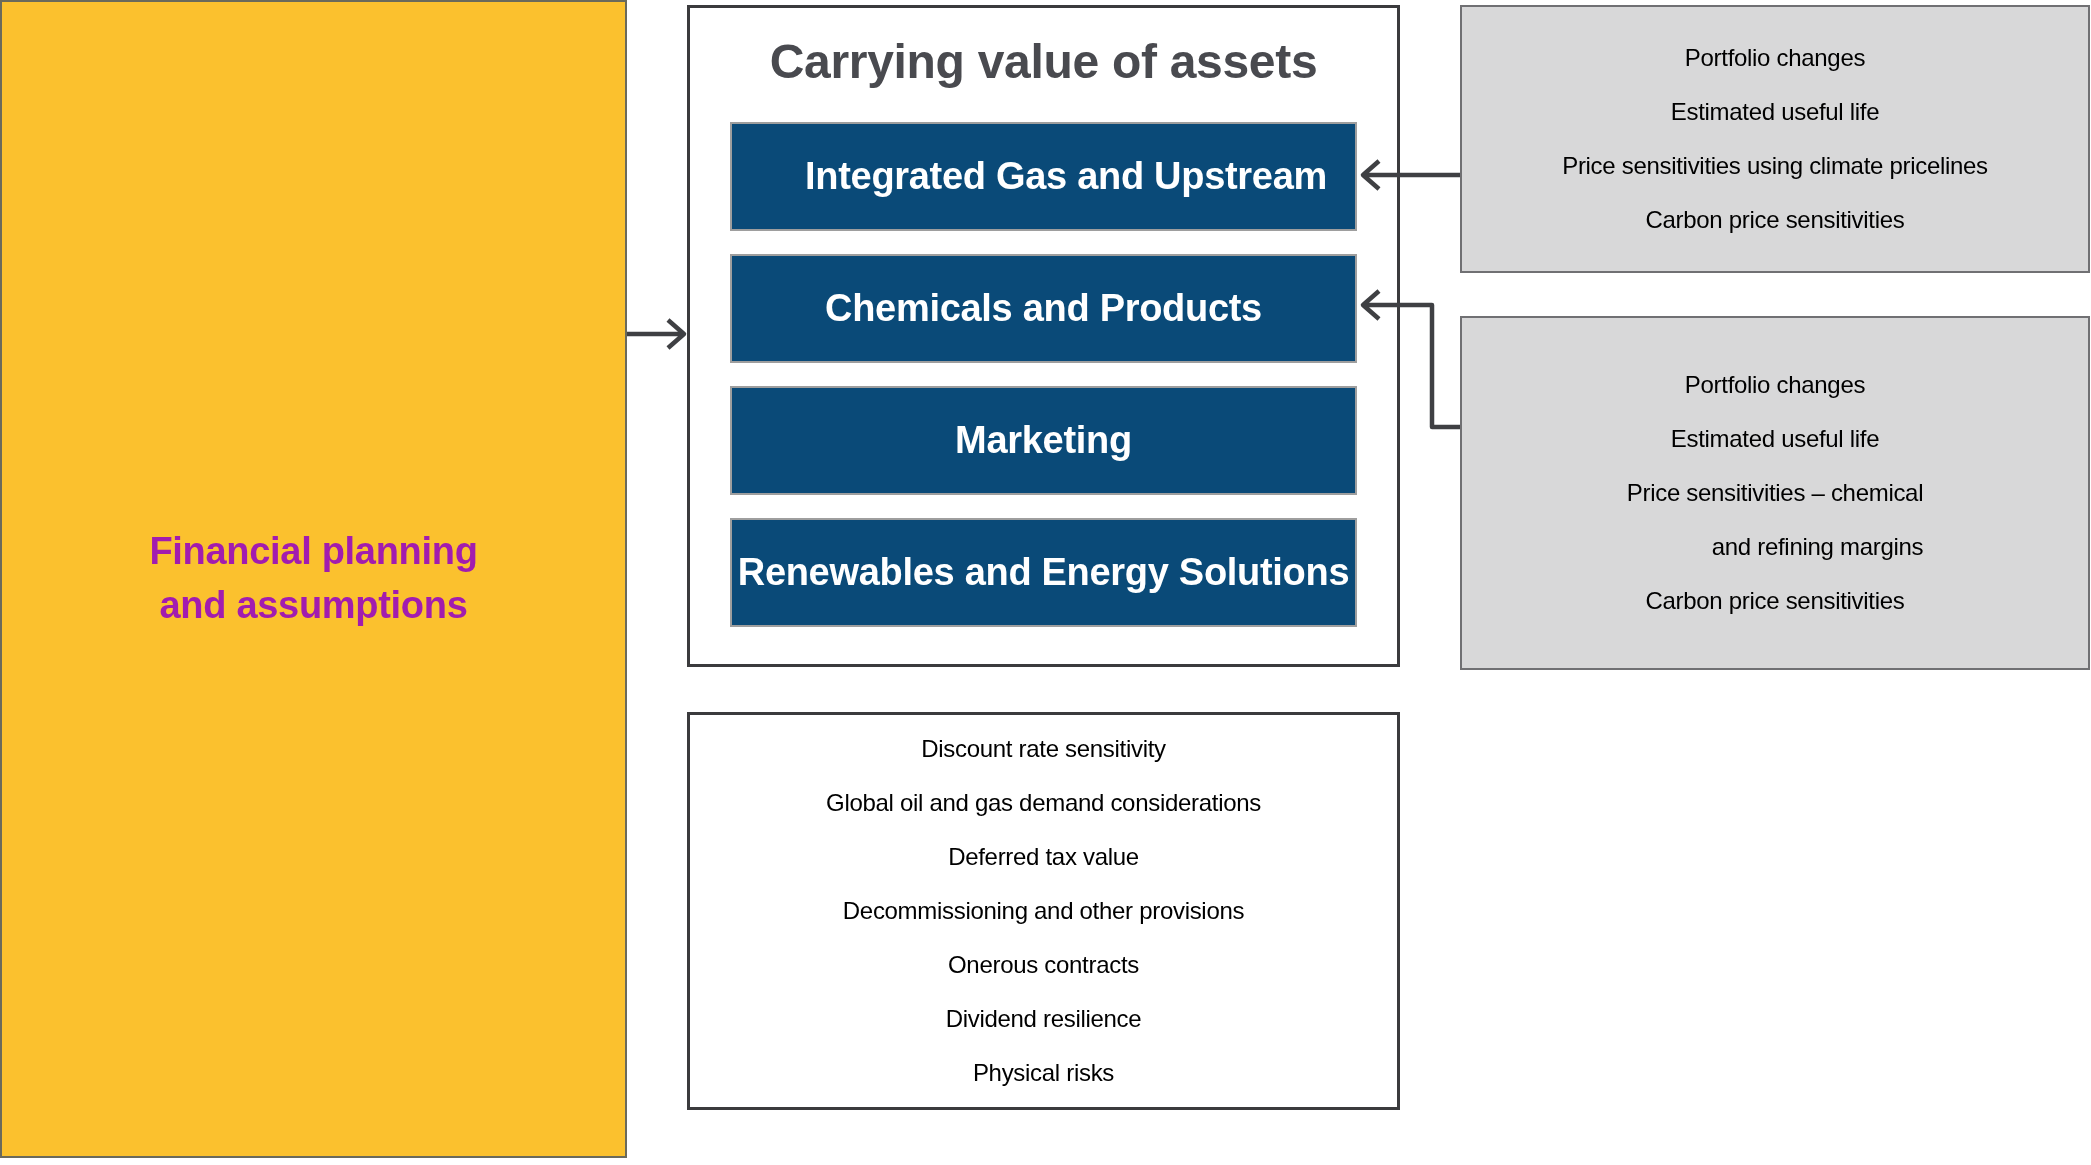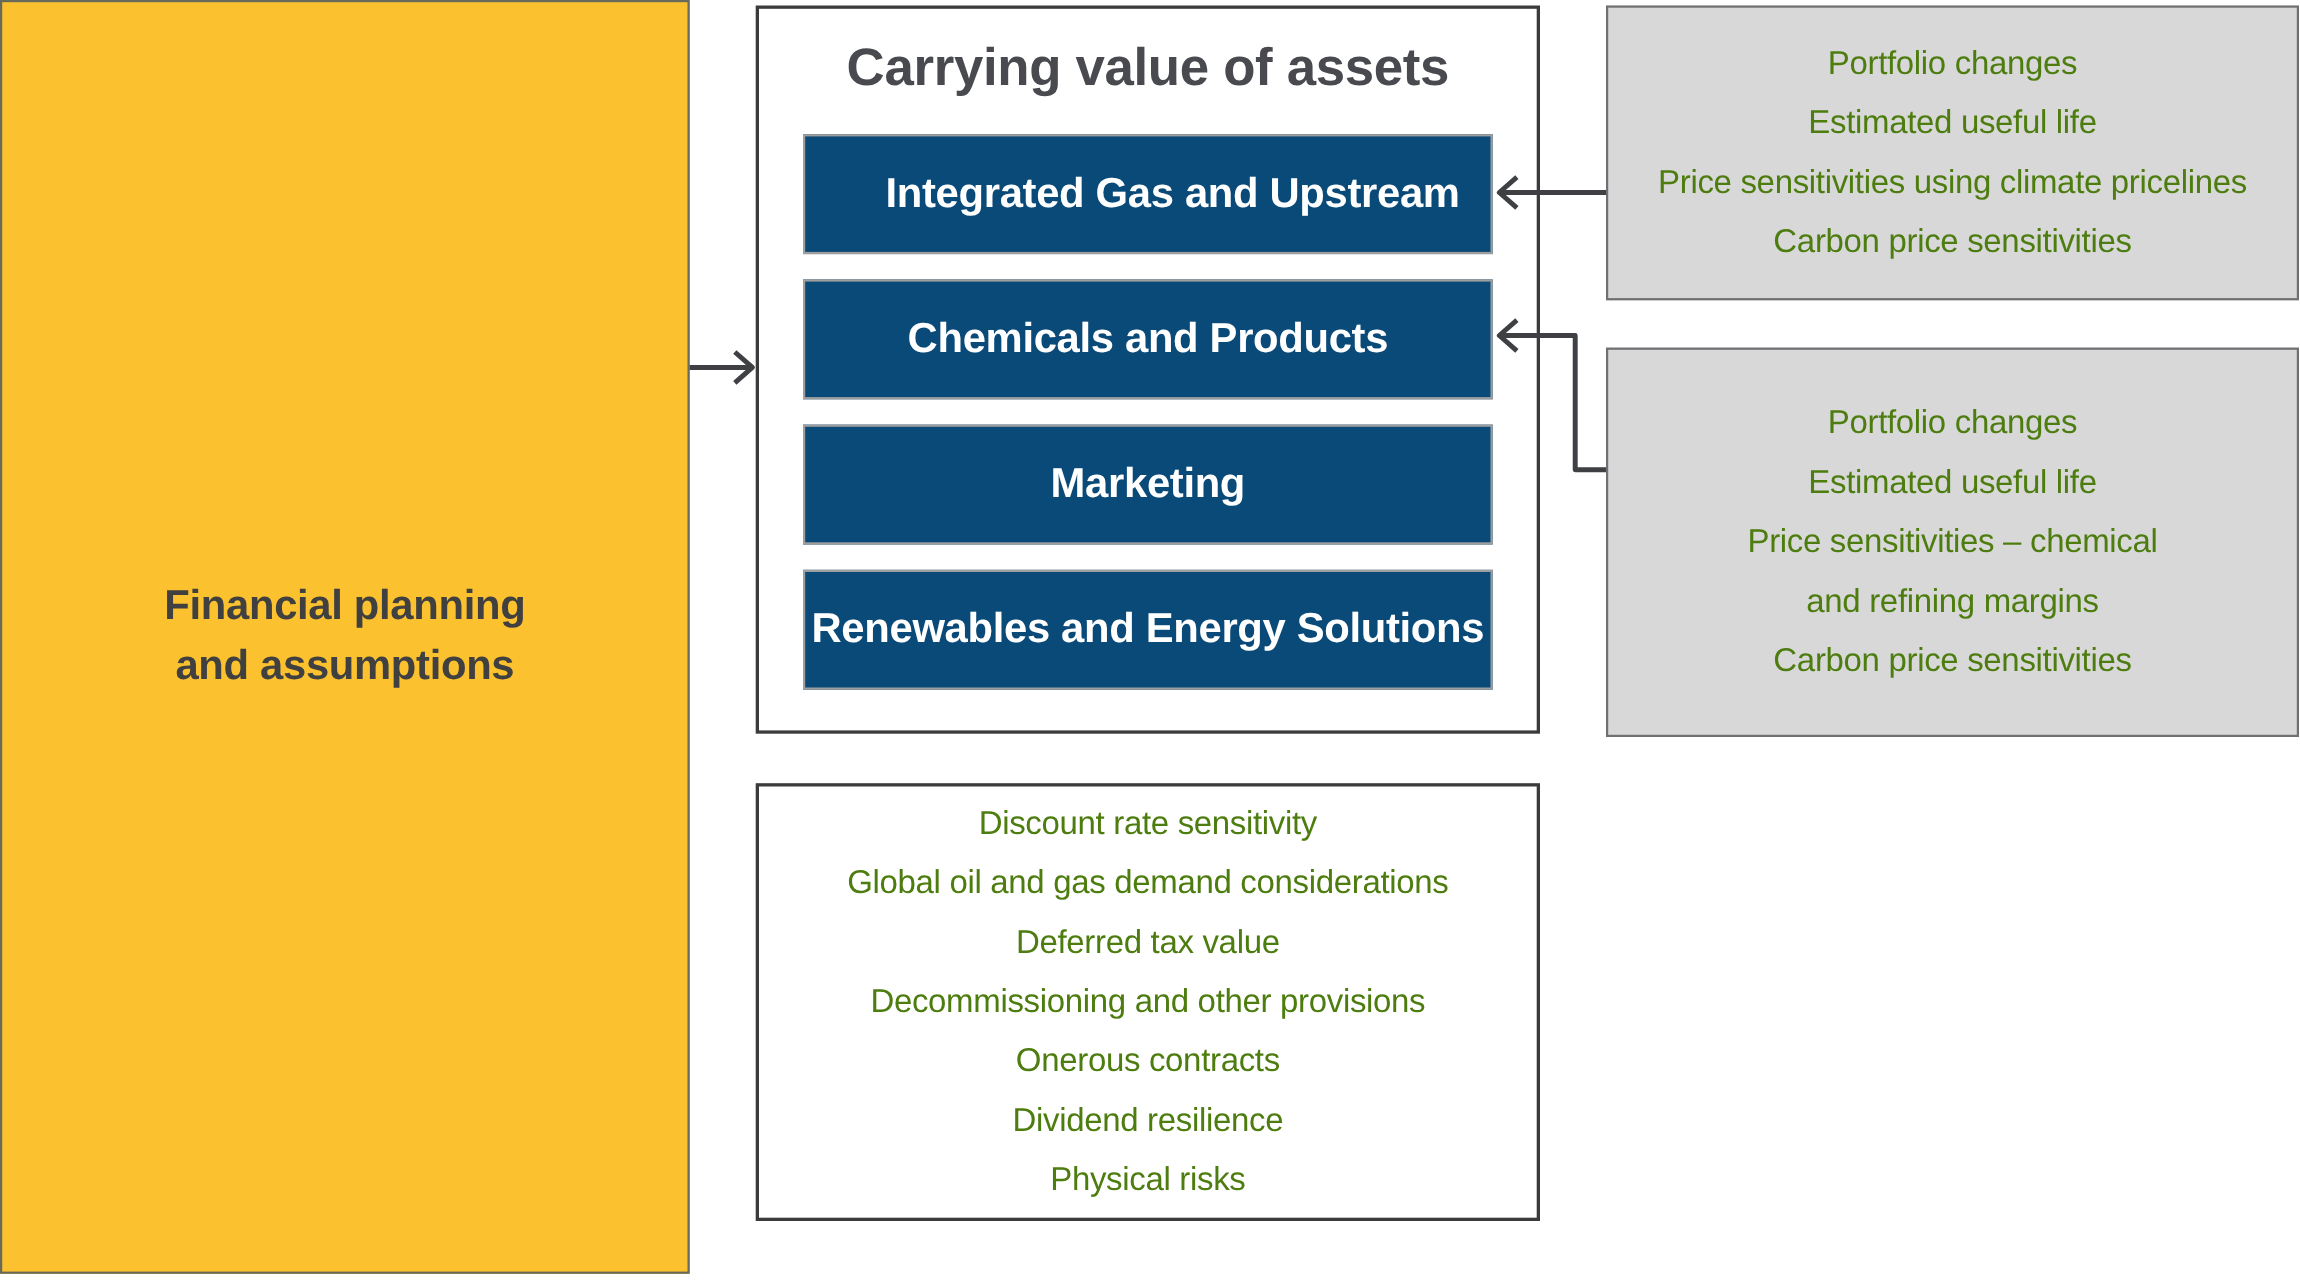--- a/index.html
+++ b/index.html
@@ -10,21 +10,21 @@
     font-family:"Liberation Sans", sans-serif;
     overflow:hidden;
   }
   
   .financial{
     position:absolute;left:0;top:0;width:627px;height:1158px;
     background:#FBC12E;border:2px solid #6A6A5B;box-sizing:border-box;
     display:flex;align-items:center;justify-content:center;
   }
   .financial-label{
-    font-size:38px;font-weight:bold;color:#404040;
+    font-size:38px;font-weight:bold;color:#a21caf;
     text-align:center;line-height:1.42;white-space:pre-line;
     letter-spacing:-0.3px;
   }
   
   .panel{
     position:absolute;background:#ffffff;
     border:3px solid #3B3B3D;box-sizing:border-box;
   }
   .panel.carrying{left:687px;top:5px;width:713px;height:662px;}
   .panel-title{
@@ -41,21 +41,21 @@
     color:#ffffff;font-size:38px;font-weight:bold;text-align:center;
     letter-spacing:-0.3px;
   }
   .seg0{top:114px;padding-left:45px;} .seg1{top:246px;} .seg2{top:378px;} .seg3{top:510px;}
 
   .panel.considerations{
     left:687px;top:712px;width:713px;height:398px;
     display:flex;flex-direction:column;align-items:center;justify-content:center;
   }
   .line{
-    font-size:30px;color:#4d7c0f;line-height:54px;text-align:center;
+    font-size:24px;color:#000000;line-height:54px;text-align:right;
     white-space:pre-line;letter-spacing:-0.3px;
   }
   
   .graybox{
     position:absolute;left:1460px;width:630px;
     background:#D8D8D9;border:2px solid #707073;box-sizing:border-box;
     display:flex;flex-direction:column;align-items:center;justify-content:center;
   }
   .graybox.top{top:5px;height:268px;}
   .graybox.bottom{top:316px;height:354px;}

